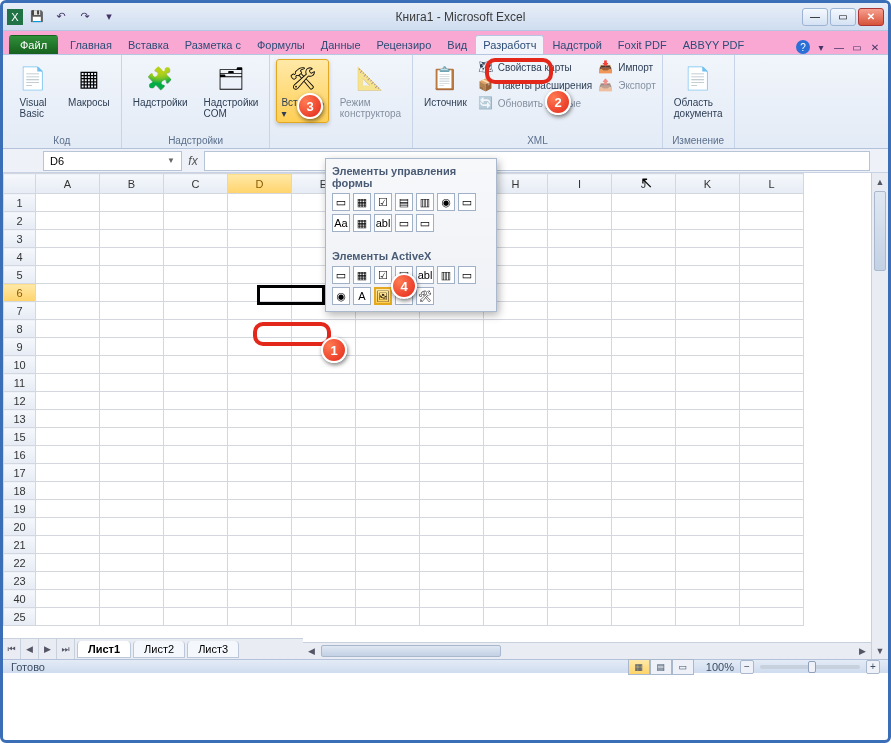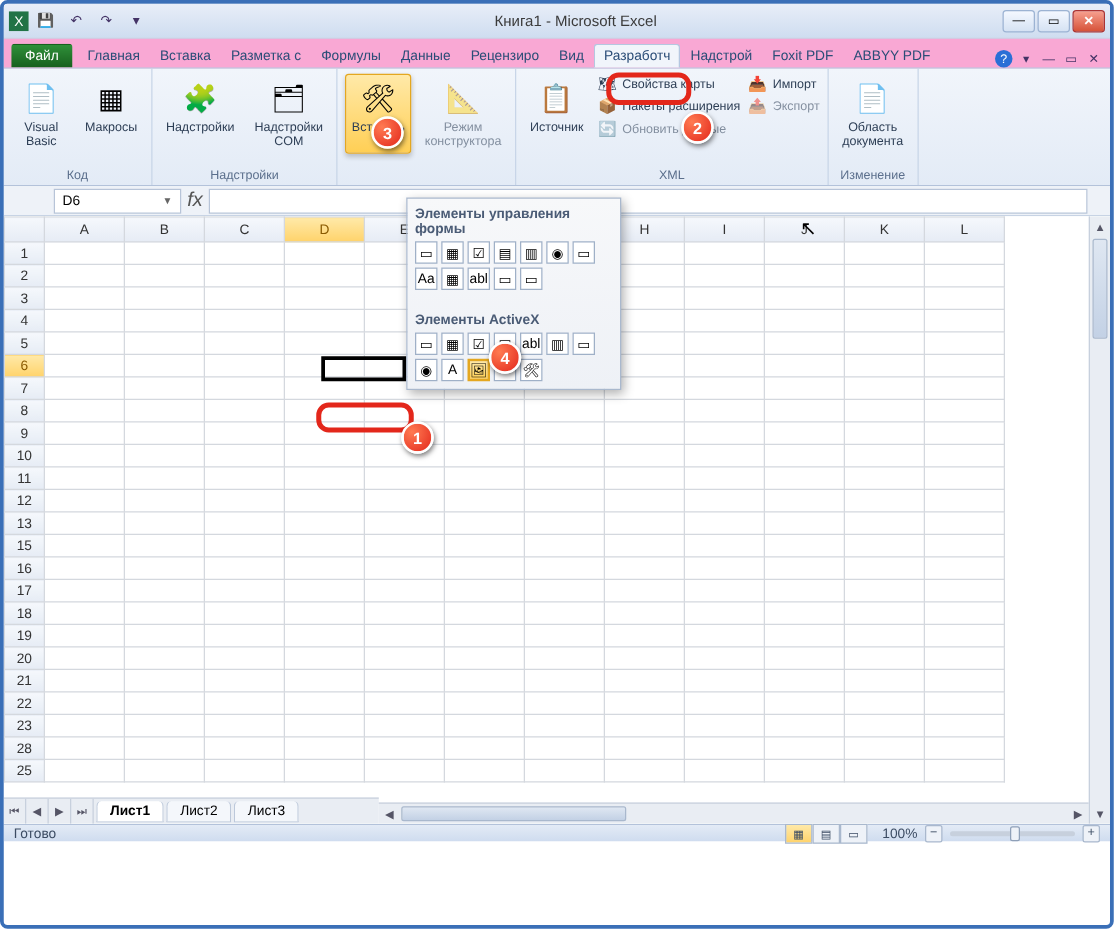--- a/index.html
+++ b/index.html
@@ -25,37 +25,37 @@
   .small-ico{width:14px;height:14px;font-size:10px;color:#436;display:flex;align-items:center;justify-content:center;cursor:pointer;}
 
   
   .ribbon { height: 94px; background:linear-gradient(#f1f5fb,#e3ebf6); border-bottom:1px solid #b3c2da; display:flex; }
   .group { border-right:1px solid #c8d5e8; padding:4px 6px 2px; display:flex; flex-direction:column; align-items:center; justify-content:space-between; }
   .group-label { font-size:10px; color:#5b6f8c; padding-top:2px; text-align:center; width:100%; }
   .group-content { display:flex; gap:6px; align-items:flex-start; flex:1; }
   .bigbtn { display:flex; flex-direction:column; align-items:center; justify-content:flex-start; gap:2px; padding:3px 4px; border:1px solid transparent; border-radius:3px; cursor:pointer; min-width:48px;}
   .bigbtn.highlight{ border:1px solid #e4a720; background:linear-gradient(#ffe9a8,#ffcf55); box-shadow:0 2px 4px rgba(0,0,0,.2);}
   .bigbtn .ico { width:32px; height:32px; display:flex; align-items:center; justify-content:center; font-size:22px; }
-  .bigbtn .lbl { font-size:10px; color:#2d3e55; text-align:center; line-height:1.1;}
+  .bigbtn .lbl { font-size:10px; color:#2d3e55; line-height:1.1;}
   .smallstack { display:flex; flex-direction:column; gap:2px; }
   .smallrow { display:flex; align-items:center; gap:4px; font-size:10px; color:#2d3e55; cursor:pointer; white-space:nowrap;}
   .smallrow .si { width:16px; height:16px; display:flex; align-items:center; justify-content:center; font-size:12px;}
 
   
   .dropdown { position:absolute; left:322px; top:155px; width:172px; background:linear-gradient(#f7f8fa,#eef1f6); border:1px solid #a9b8cd; box-shadow:2px 3px 8px rgba(0,0,0,.3); padding:4px 6px 6px; z-index:20;}
   .dd-section-title{ font-size:11px; color:#4a5b75; font-weight:bold; padding:2px 0 4px;}
   .dd-grid { display:flex; flex-wrap:wrap; gap:3px; }
   .dd-item { width:18px; height:18px; border:1px solid #9fb0c7; background:#fff; display:flex; align-items:center; justify-content:center; font-size:11px; cursor:pointer;}
   .dd-item.hot{ border:2px solid #e4a720; background:linear-gradient(#ffe9a8,#ffcf55);}
 
   
   .fbar { height:24px; border-bottom:1px solid #c7d3e4; display:flex; align-items:center; background:#eef2f8;}
-  .namebox { width:102px; height:20px; margin-left:40px; border:1px solid #b7c4d8; background:#fff; font-size:11px; padding:2px 6px; display:flex; align-items:center; justify-content:space-between;}
+  .namebox { width:139px; height:20px; margin-left:40px; border:1px solid #b7c4d8; background:#fff; font-size:11px; padding:2px 6px; display:flex; align-items:center; justify-content:space-between;}
   .namebox .dd{font-size:8px;color:#666;}
-  .fx { width:22px; text-align:center; font-style:italic; font-size:16px; color:#555;}
+  .fx { width:22px; text-align:center; font-style:italic; font-size:12px; color:#555;}
   .formula-input { flex:1; height:20px; border:1px solid #b7c4d8; background:#fff; margin-right:18px; font-size:11px; padding:2px 6px;}
 
   
   .gridwrap { position:relative; height:486px; overflow:hidden; background:#fff;}
   table.sheet { border-collapse:collapse; table-layout:fixed; }
   .sheet th, .sheet td { border:1px solid #d4d8de; font-size:11px; color:#333; }
   .sheet thead th { background:linear-gradient(#f5f8fc,#e6ecf5); height:20px; font-weight:normal; text-align:center;}
   .sheet thead th.sel { background:linear-gradient(#ffe9a8,#ffd36b); color:#8a5a00;}
   .sheet tbody th { background:linear-gradient(#f5f8fc,#e6ecf5); width:32px; height:18px; font-weight:normal; text-align:center;}
   .sheet tbody th.sel { background:linear-gradient(#ffe9a8,#ffd36b); color:#8a5a00;}
@@ -587,21 +587,21 @@
           <td></td>
           <td></td>
           <td></td>
           <td></td>
           <td></td>
           <td></td>
           <td></td>
           <td></td>
         </tr>
         <tr>
-          <th>28</th>
+          <th>40</th>
           <td></td>
           <td></td>
           <td></td>
           <td></td>
           <td></td>
           <td></td>
           <td></td>
           <td></td>
           <td></td>
           <td></td>

